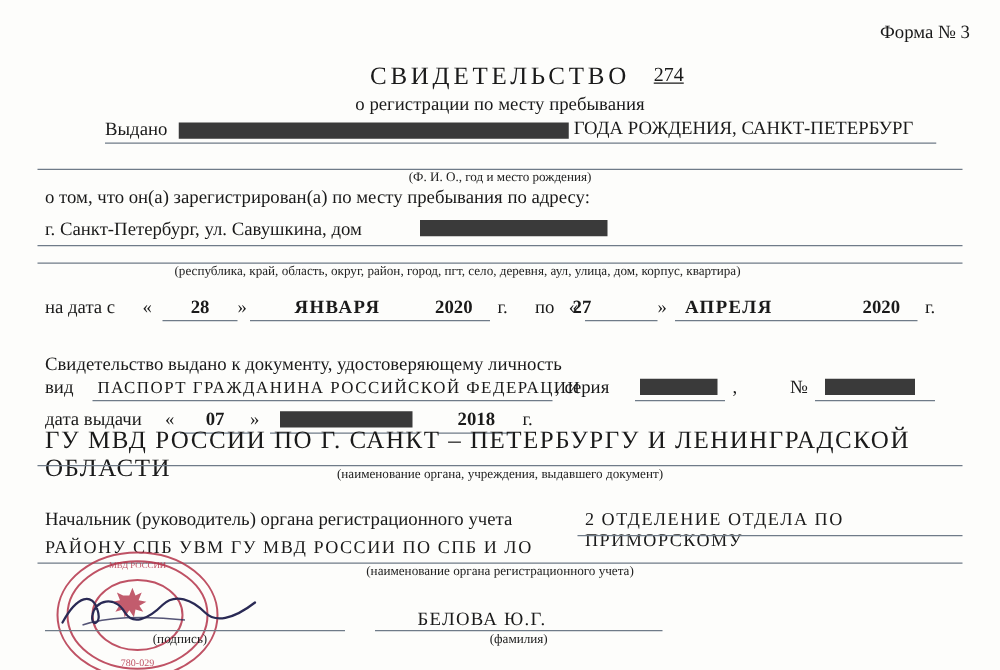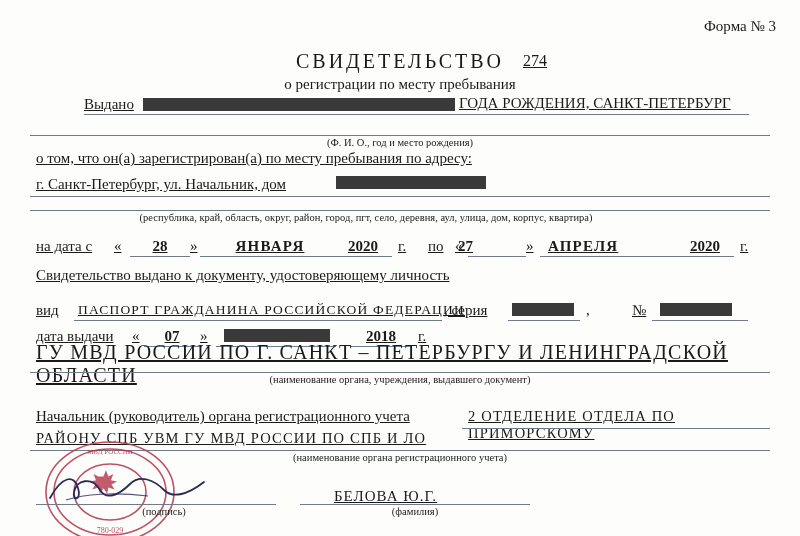--- a/index.html
+++ b/index.html
@@ -36,21 +36,21 @@
     font-size: 16px;
     text-decoration: underline;
     letter-spacing: 0;
     margin-left: 43px;
   }
   .subtitle {
     top: 76px; left: 0; width: 100%;
     text-align: center;
     font-size: 15px;
   }
-  .lbl { font-size: 15px; text-decoration: underline; }
+  .lbl { font-size: 15px; }
   .small-caption {
     font-size: 10.5px;
     text-align: center;
     color: #222;
   }
   .rule {
     border-bottom: 1px solid #6f7b88;
     height: 0;
   }
   .redact {
@@ -81,21 +81,21 @@
   <div class="abs lbl" style="top:96px; left:84px;">Выдано</div>
   <div class="abs redact" style="top:98px; left:143px; width:312px;"></div>
   <div class="abs lbl" style="top:95px; left:459px;">ГОДА РОЖДЕНИЯ, САНКТ-ПЕТЕРБУРГ</div>
   <div class="abs rule" style="top:114px; left:84px; width:665px;"></div>
 
   <div class="abs rule" style="top:135px; left:30px; width:740px;"></div>
   <div class="abs small-caption" style="top:137px; left:0; width:800px;">(Ф. И. О., год и место рождения)</div>
 
   <div class="abs lbl" style="top:150px; left:36px;">о том, что он(а) зарегистрирован(а) по месту пребывания по адресу:</div>
 
-  <div class="abs lbl" style="top:176px; left:36px;">г. Санкт-Петербург, ул. Начальник, дом</div>
+  <div class="abs lbl" style="top:176px; left:36px;">г. Санкт-Петербург, ул. Савушкина, дом</div>
   <div class="abs redact" style="top:176px; left:336px; width:150px;"></div>
   <div class="abs rule" style="top:196px; left:30px; width:740px;"></div>
   <div class="abs rule" style="top:210px; left:30px; width:740px;"></div>
   <div class="abs small-caption" style="top:212px; left:0; width:732px;">(республика, край, область, округ, район, город, пгт, село, деревня, аул, улица, дом, корпус, квартира)</div>
 
   <div class="abs lbl" style="top:238px; left:36px;">на дата с</div>
   <div class="abs lbl" style="top:238px; left:114px;">«</div>
   <div class="abs lbl bold" style="top:238px; left:140px; width:40px; text-align:center;">28</div>
   <div class="abs lbl" style="top:238px; left:190px;">»</div>
   <div class="abs lbl bold spaced" style="top:238px; left:210px; width:120px; text-align:center;">ЯНВАРЯ</div>
@@ -108,21 +108,21 @@
   <div class="abs lbl bold spaced" style="top:238px; left:548px; width:120px; text-align:left;">АПРЕЛЯ</div>
   <div class="abs lbl bold" style="top:238px; left:680px; width:50px; text-align:center;">2020</div>
   <div class="abs lbl" style="top:238px; left:740px;">г.</div>
   <div class="abs rule" style="top:256px; left:130px; width:60px;"></div>
   <div class="abs rule" style="top:256px; left:200px; width:136px;"></div>
   <div class="abs rule" style="top:256px; left:336px; width:56px;"></div>
   <div class="abs rule" style="top:256px; left:468px; width:58px;"></div>
   <div class="abs rule" style="top:256px; left:540px; width:136px;"></div>
   <div class="abs rule" style="top:256px; left:676px; width:58px;"></div>
 
-  <div class="abs lbl" style="top:267px; left:36px;">Свидетельство выдано к документу, удостоверяющему личность</div>
+  <div class="abs lbl" style="top:284px; left:36px;">Свидетельство выдано к документу, удостоверяющему личность</div>
 
   <div class="abs lbl" style="top:302px; left:36px;">вид</div>
   <div class="abs lbl spaced" style="top:302px; left:78px; font-size:13.5px;">ПАСПОРТ ГРАЖДАНИНА РОССИЙСКОЙ ФЕДЕРАЦИИ</div>
   <div class="abs rule" style="top:320px; left:74px; width:368px;"></div>
   <div class="abs lbl" style="top:302px; left:444px;">, серия</div>
   <div class="abs redact" style="top:303px; left:512px; width:62px;"></div>
   <div class="abs rule" style="top:320px; left:508px; width:72px;"></div>
   <div class="abs lbl" style="top:302px; left:586px;">,</div>
   <div class="abs lbl" style="top:302px; left:632px;">№</div>
   <div class="abs redact" style="top:303px; left:660px; width:72px;"></div>
@@ -166,19 +166,19 @@
   </div>
 
   <div class="abs sig">
     <svg width="180" height="36" viewBox="0 0 180 36">
       <path d="M6 28 C 18 6, 30 4, 34 18 C 38 30, 28 32, 30 22 C 32 10, 48 6, 56 20 C 62 30, 74 26, 86 14 C 96 4, 110 10, 120 20 C 128 28, 142 26, 160 12" fill="none" stroke="#2a2a55" stroke-width="1.8" stroke-linecap="round"></path>
       <path d="M22 30 C 40 24, 70 22, 104 26" fill="none" stroke="#2a2a55" stroke-width="1.2" opacity="0.8"></path>
     </svg>
   </div>
 
   <div class="abs rule" style="top:504px; left:36px; width:240px;"></div>
-  <div class="abs small-caption" style="top:506px; left:104px; width:120px;">(подпись)</div>
+  <div class="abs small-caption" style="top:506px; left:84px; width:120px;">(подпись)</div>
 
   <div class="abs lbl" style="top:488px; left:334px; letter-spacing:1px;">БЕЛОВА Ю.Г.</div>
   <div class="abs rule" style="top:504px; left:300px; width:230px;"></div>
   <div class="abs small-caption" style="top:506px; left:350px; width:130px;">(фамилия)</div>
 
 </div>
 
 </body></html>

